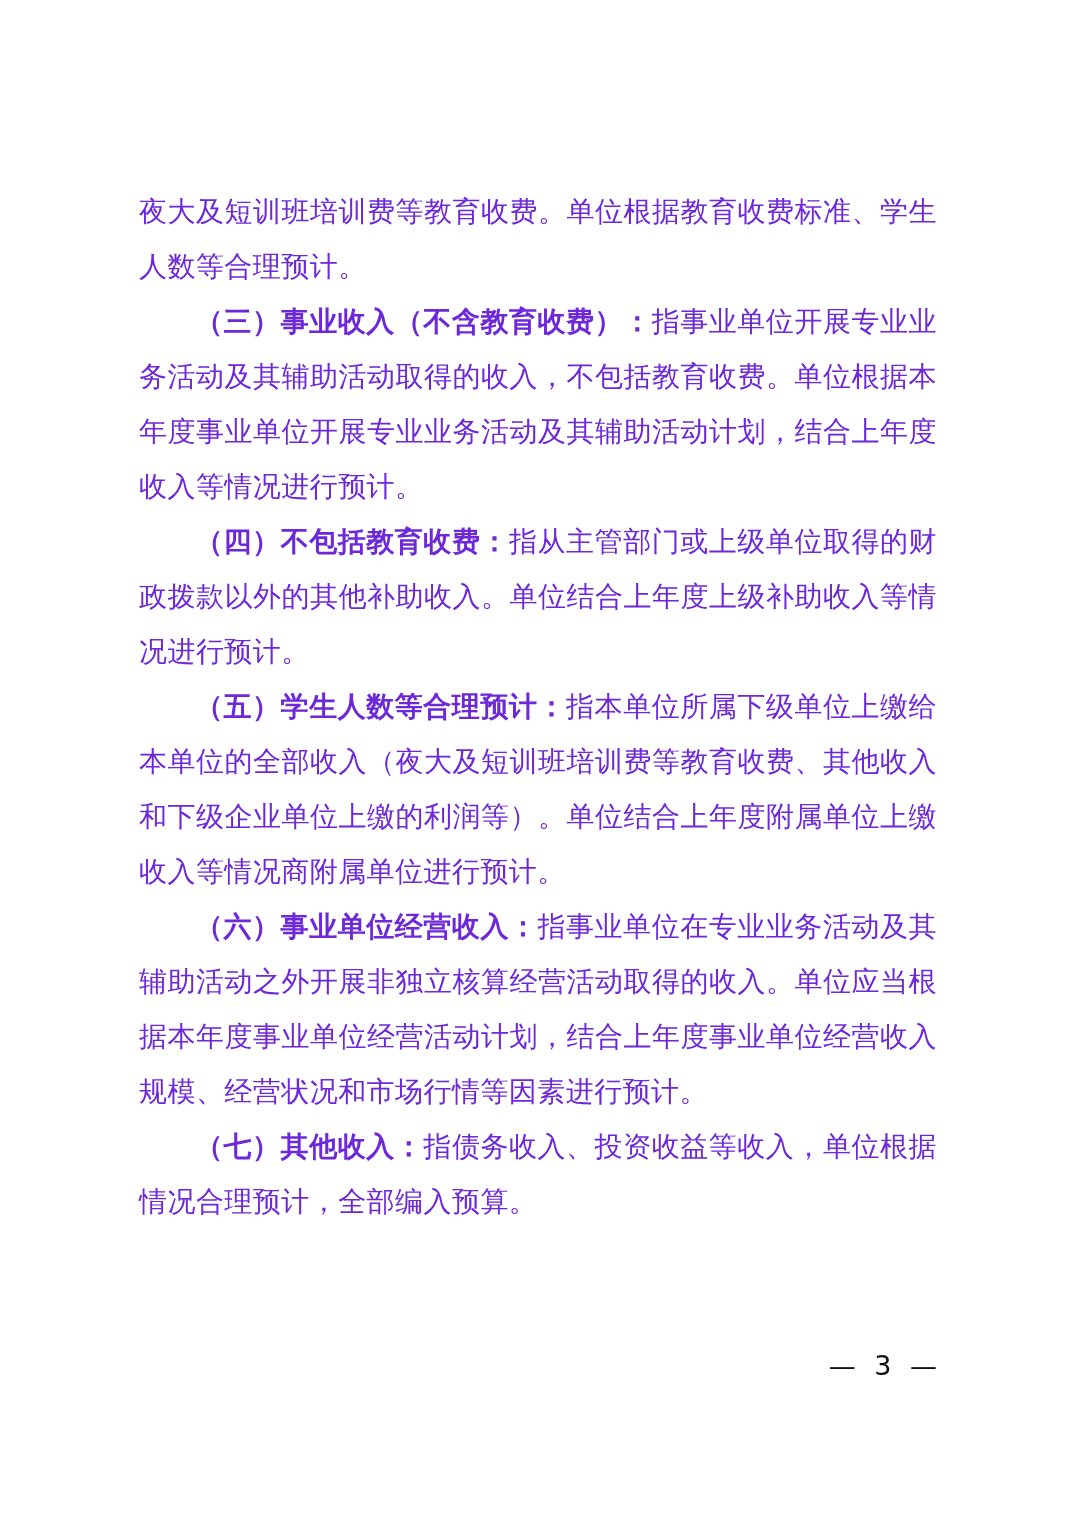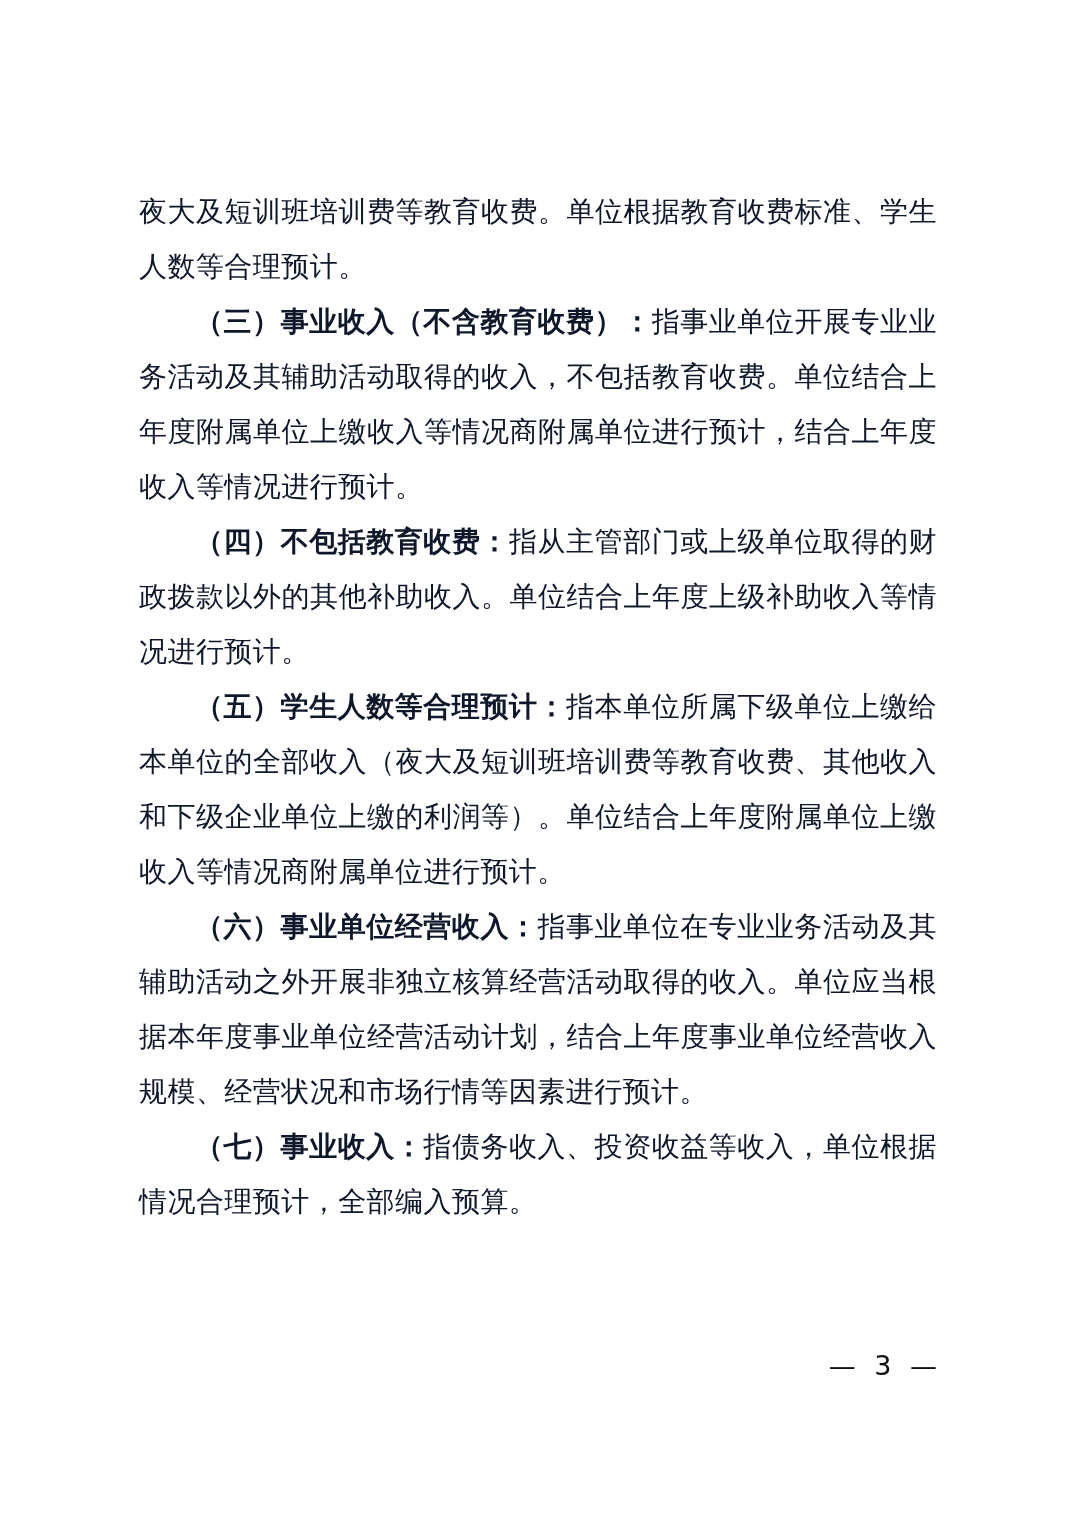--- a/index.html
+++ b/index.html
@@ -17,21 +17,21 @@
   .content {
     position: absolute;
     left: 139px;
     top: 184px;
     width: 798px;
     font-family: "DejaVu Serif", "Liberation Serif", serif;
     font-size: 28px;
     line-height: 55px;
     letter-spacing: 0.45px;
     text-align: justify;
-    color: #0f172a;
+    color: #6d28d9;
   }
   .para {
     margin: 0;
     padding: 0;
   }
   .para.indent {
     text-indent: 2em;
   }
   .lead {
     font-weight: 700;
@@ -46,20 +46,20 @@
     word-spacing: 10px;
     white-space: nowrap;
   }
 </style>
 </head>
 <body>
 
 <div class="doc-page">
   <div class="content">
     <p class="para"><span class="lead"></span><span>夜大及短训班培训费等教育收费。单位根据教育收费标准、学生人数等合理预计。</span></p>
-    <p class="para indent"><span class="lead">（三）事业收入（不含教育收费）：</span><span>指事业单位开展专业业务活动及其辅助活动取得的收入，不包括教育收费。单位结合上年度附属单位上缴收入等情况商附属单位进行预计，结合上年度收入等情况进行预计。</span></p>
+    <p class="para indent"><span class="lead">（三）事业收入（不含教育收费）：</span><span>指事业单位开展专业业务活动及其辅助活动取得的收入，不包括教育收费。单位根据本年度事业单位开展专业业务活动及其辅助活动计划，结合上年度收入等情况进行预计。</span></p>
     <p class="para indent"><span class="lead">（四）不包括教育收费：</span><span>指从主管部门或上级单位取得的财政拨款以外的其他补助收入。单位结合上年度上级补助收入等情况进行预计。</span></p>
     <p class="para indent"><span class="lead">（五）学生人数等合理预计：</span><span>指本单位所属下级单位上缴给本单位的全部收入（夜大及短训班培训费等教育收费、其他收入和下级企业单位上缴的利润等）。单位结合上年度附属单位上缴收入等情况商附属单位进行预计。</span></p>
     <p class="para indent"><span class="lead">（六）事业单位经营收入：</span><span>指事业单位在专业业务活动及其辅助活动之外开展非独立核算经营活动取得的收入。单位应当根据本年度事业单位经营活动计划，结合上年度事业单位经营收入规模、经营状况和市场行情等因素进行预计。</span></p>
-    <p class="para indent"><span class="lead">（七）事业收入：</span><span>指债务收入、投资收益等收入，单位根据情况合理预计，全部编入预算。</span></p>
+    <p class="para indent"><span class="lead">（七）其他收入：</span><span>指债务收入、投资收益等收入，单位根据情况合理预计，全部编入预算。</span></p>
   </div>
   <div class="page-number">— 3 —</div>
 </div>
 
 </body></html>

